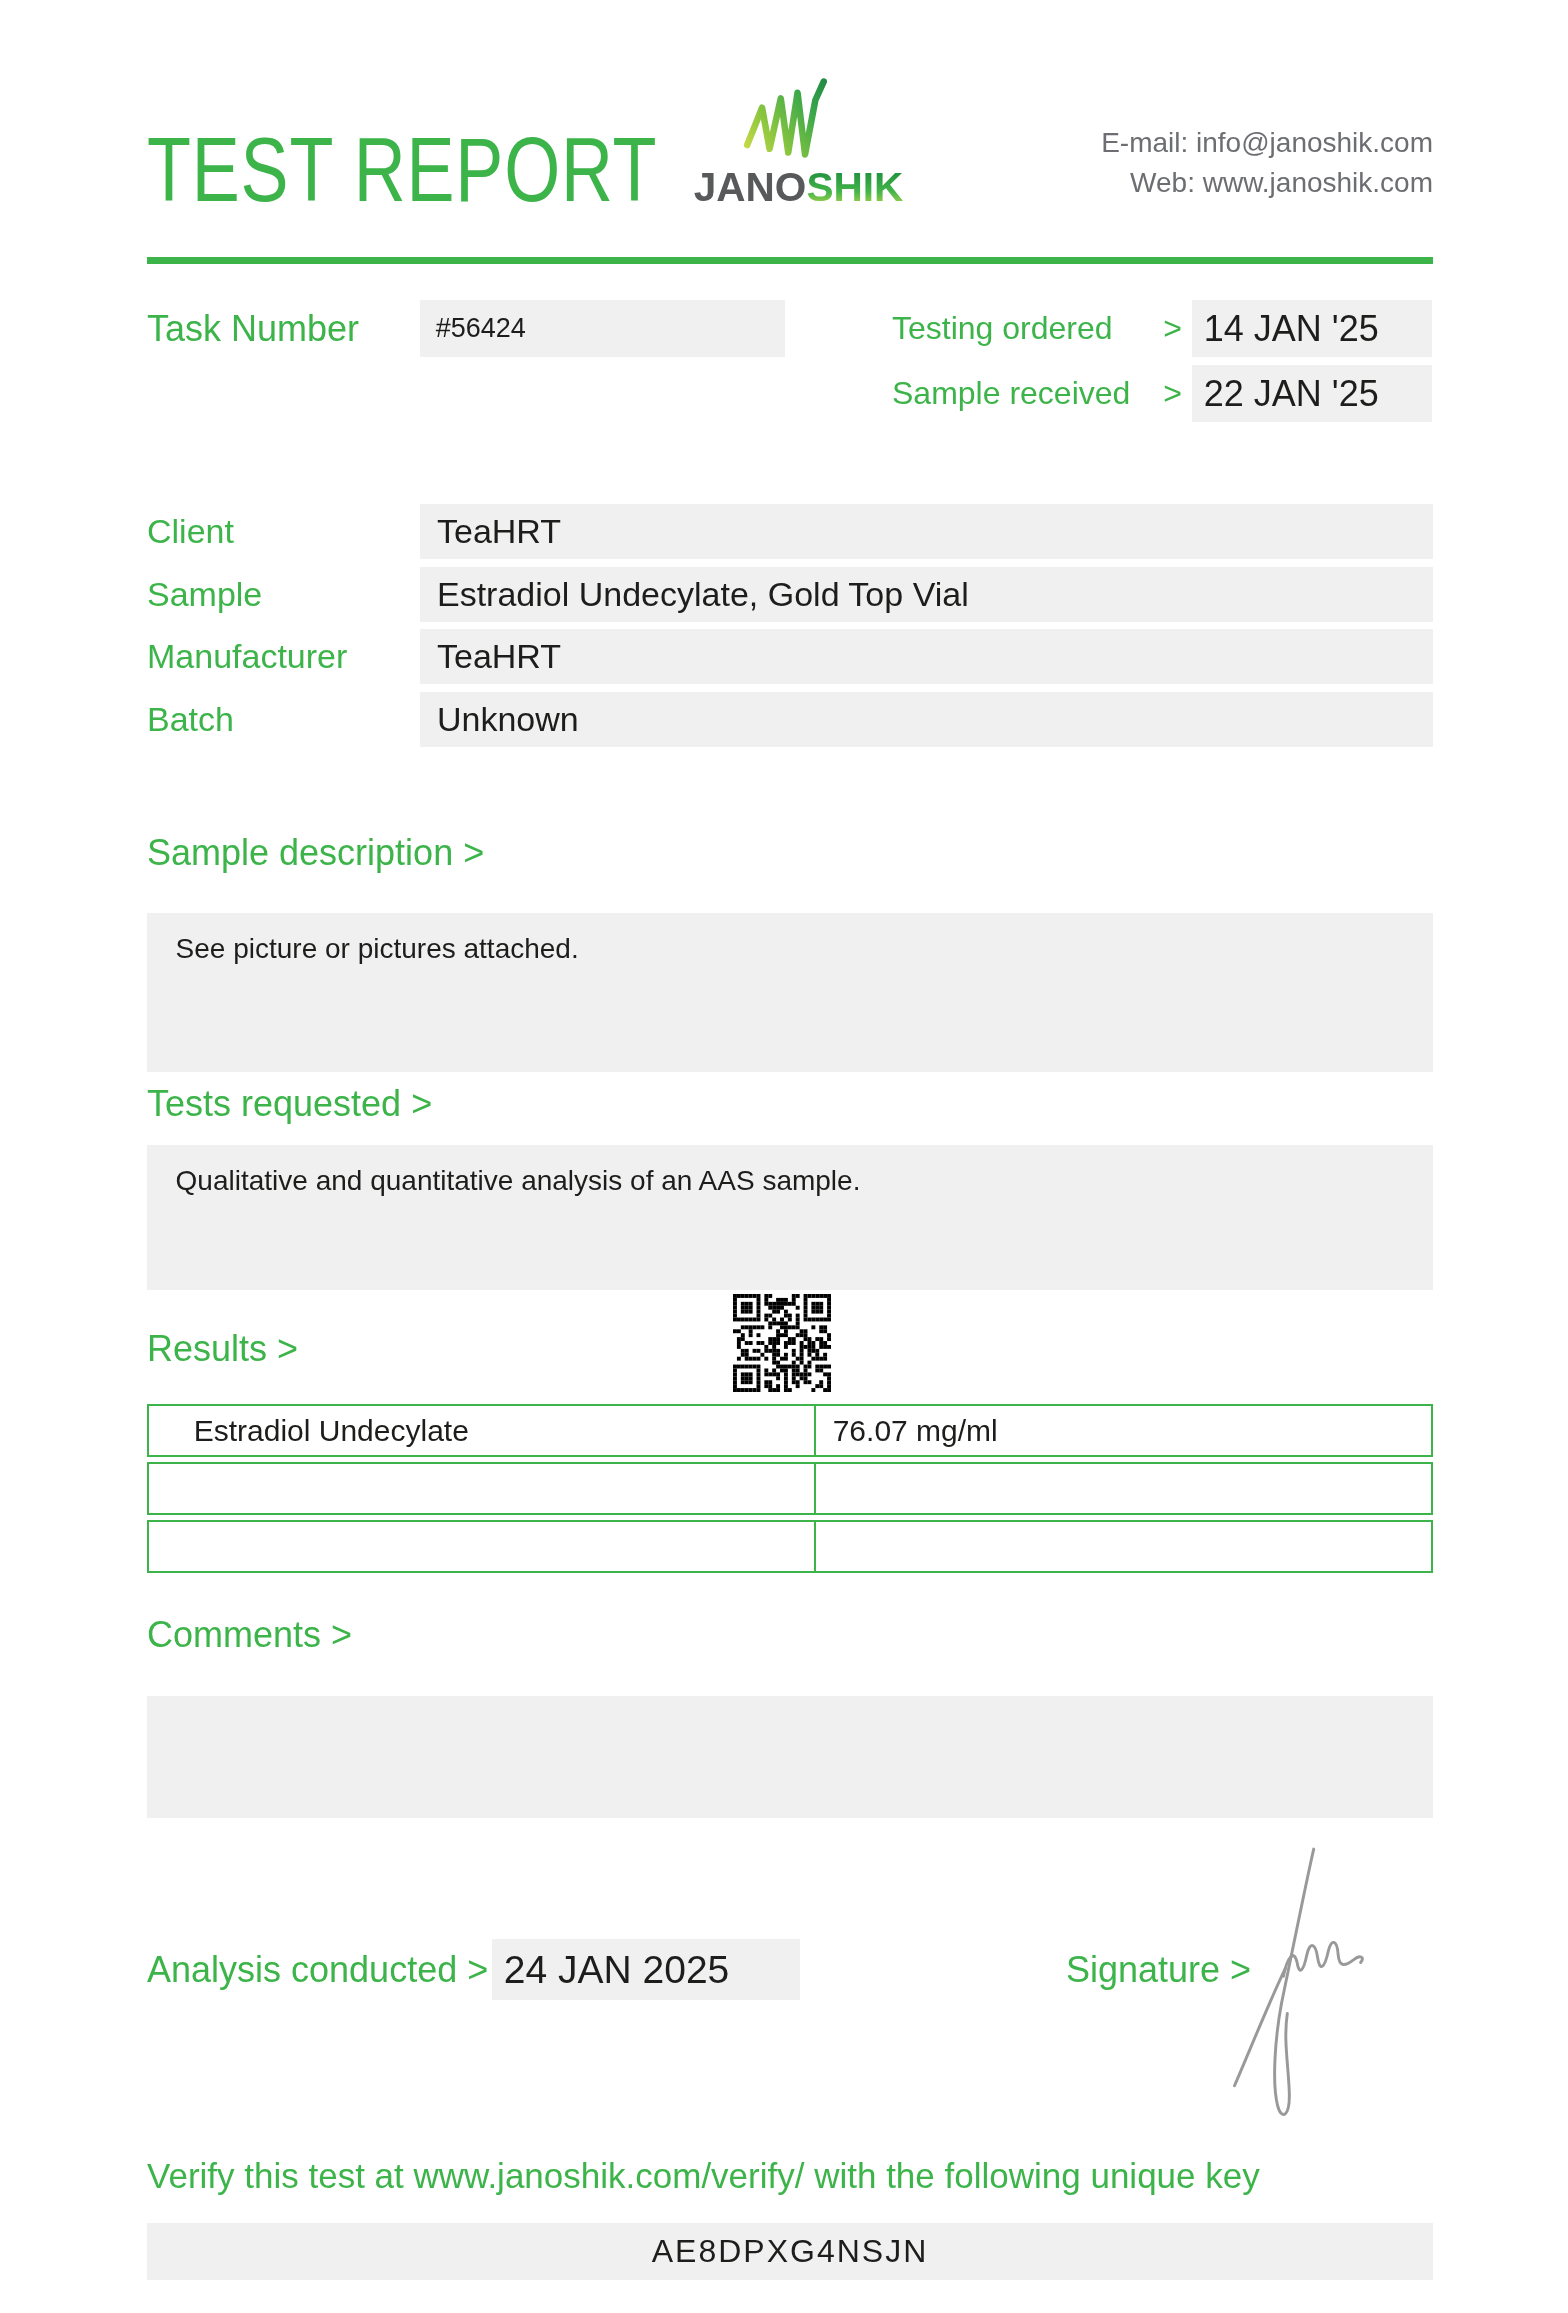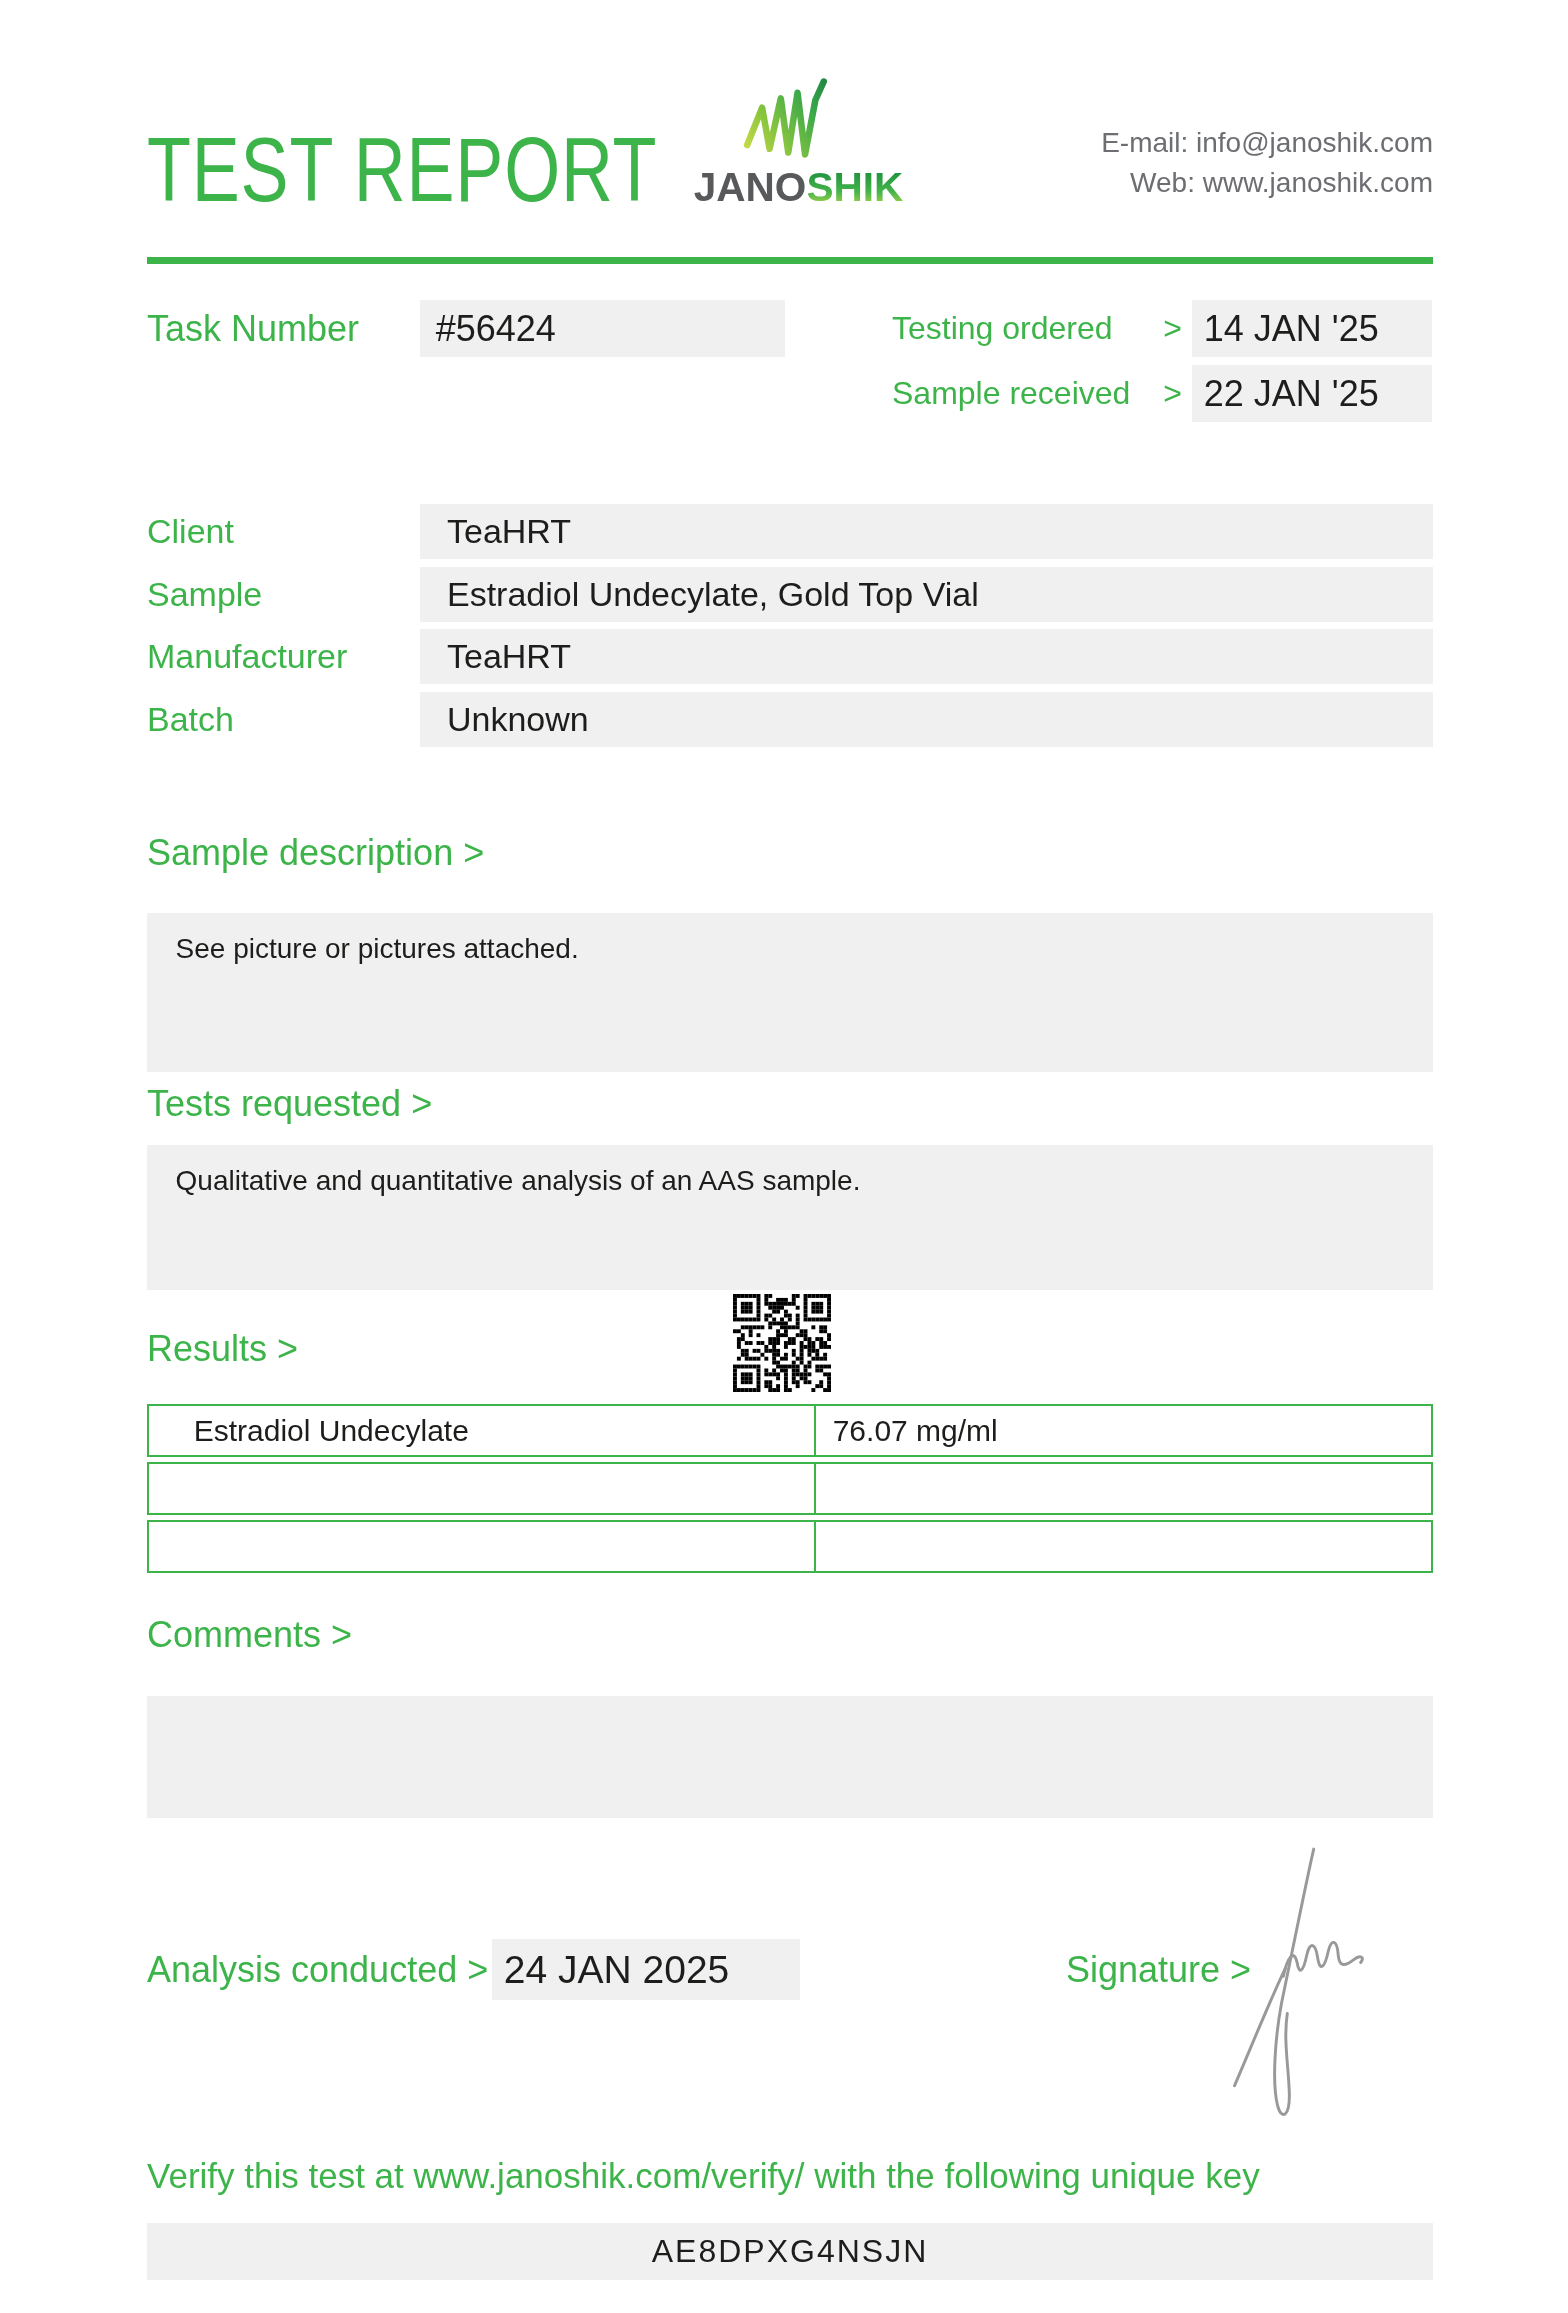--- a/index.html
+++ b/index.html
@@ -16,29 +16,29 @@
     left:147px;top:125px;font-size:90px;line-height:1;color:#3cb44a;
     transform:scaleX(0.80);transform-origin:left top;letter-spacing:1px;white-space:nowrap;
   }
   .logo{left:676px;top:76px;width:245px;text-align:center;}
   .contact{right:135px;top:123px;text-align:right;font-size:28px;line-height:40px;color:#6d6e71;white-space:nowrap;}
   .divider{left:147px;top:257px;width:1286px;height:6.9px;background:#3cb44a;}
 
   
   .task-label{left:147px;top:300px;height:57px;line-height:57px;font-size:36px;}
   .task-box{left:420px;top:300px;width:365px;height:57px;}
-  .task-box span{display:block;font-size:36px;line-height:57px;padding-left:15.7px;}
+  .task-box span{display:block;font-size:27px;line-height:57px;padding-left:15.7px;}
   .date-row-label{width:290px;display:flex;justify-content:space-between;font-size:32px;height:57px;line-height:57px;}
   .date-box{width:240px;height:57px;}
   .date-box span{display:block;font-size:36px;line-height:57px;padding-left:11.8px;white-space:nowrap;}
 
   
   .info-label{left:147px;font-size:34px;height:55px;line-height:55px;}
   .info-box{left:420px;width:1013px;height:55px;}
-  .info-box span{display:block;font-size:34px;line-height:55px;padding-left:27px;white-space:nowrap;}
+  .info-box span{display:block;font-size:34px;line-height:55px;padding-left:17px;white-space:nowrap;}
 
   .section-heading{font-size:36px;line-height:1;white-space:nowrap;}
   .bigbox{left:147px;width:1286px;}
   .bigbox .body{display:block;font-size:28px;padding:19.6px 0 0 17.6px;margin-left:11px;}
 
   
   .rtable{left:147px;top:1404px;width:1286px;}
   .rrow{display:flex;border:2.9px solid #3cb44a;height:49px;margin-bottom:4.9px;background:#ffffff;}
   .rcell-a{width:639px;border-right:2.9px solid #3cb44a;font-size:30px;line-height:49px;padding-left:16.7px;box-sizing:border-box;margin-left:28px;}
   .rcell-b{flex:1;font-size:30px;line-height:49px;padding-left:16.7px;}

